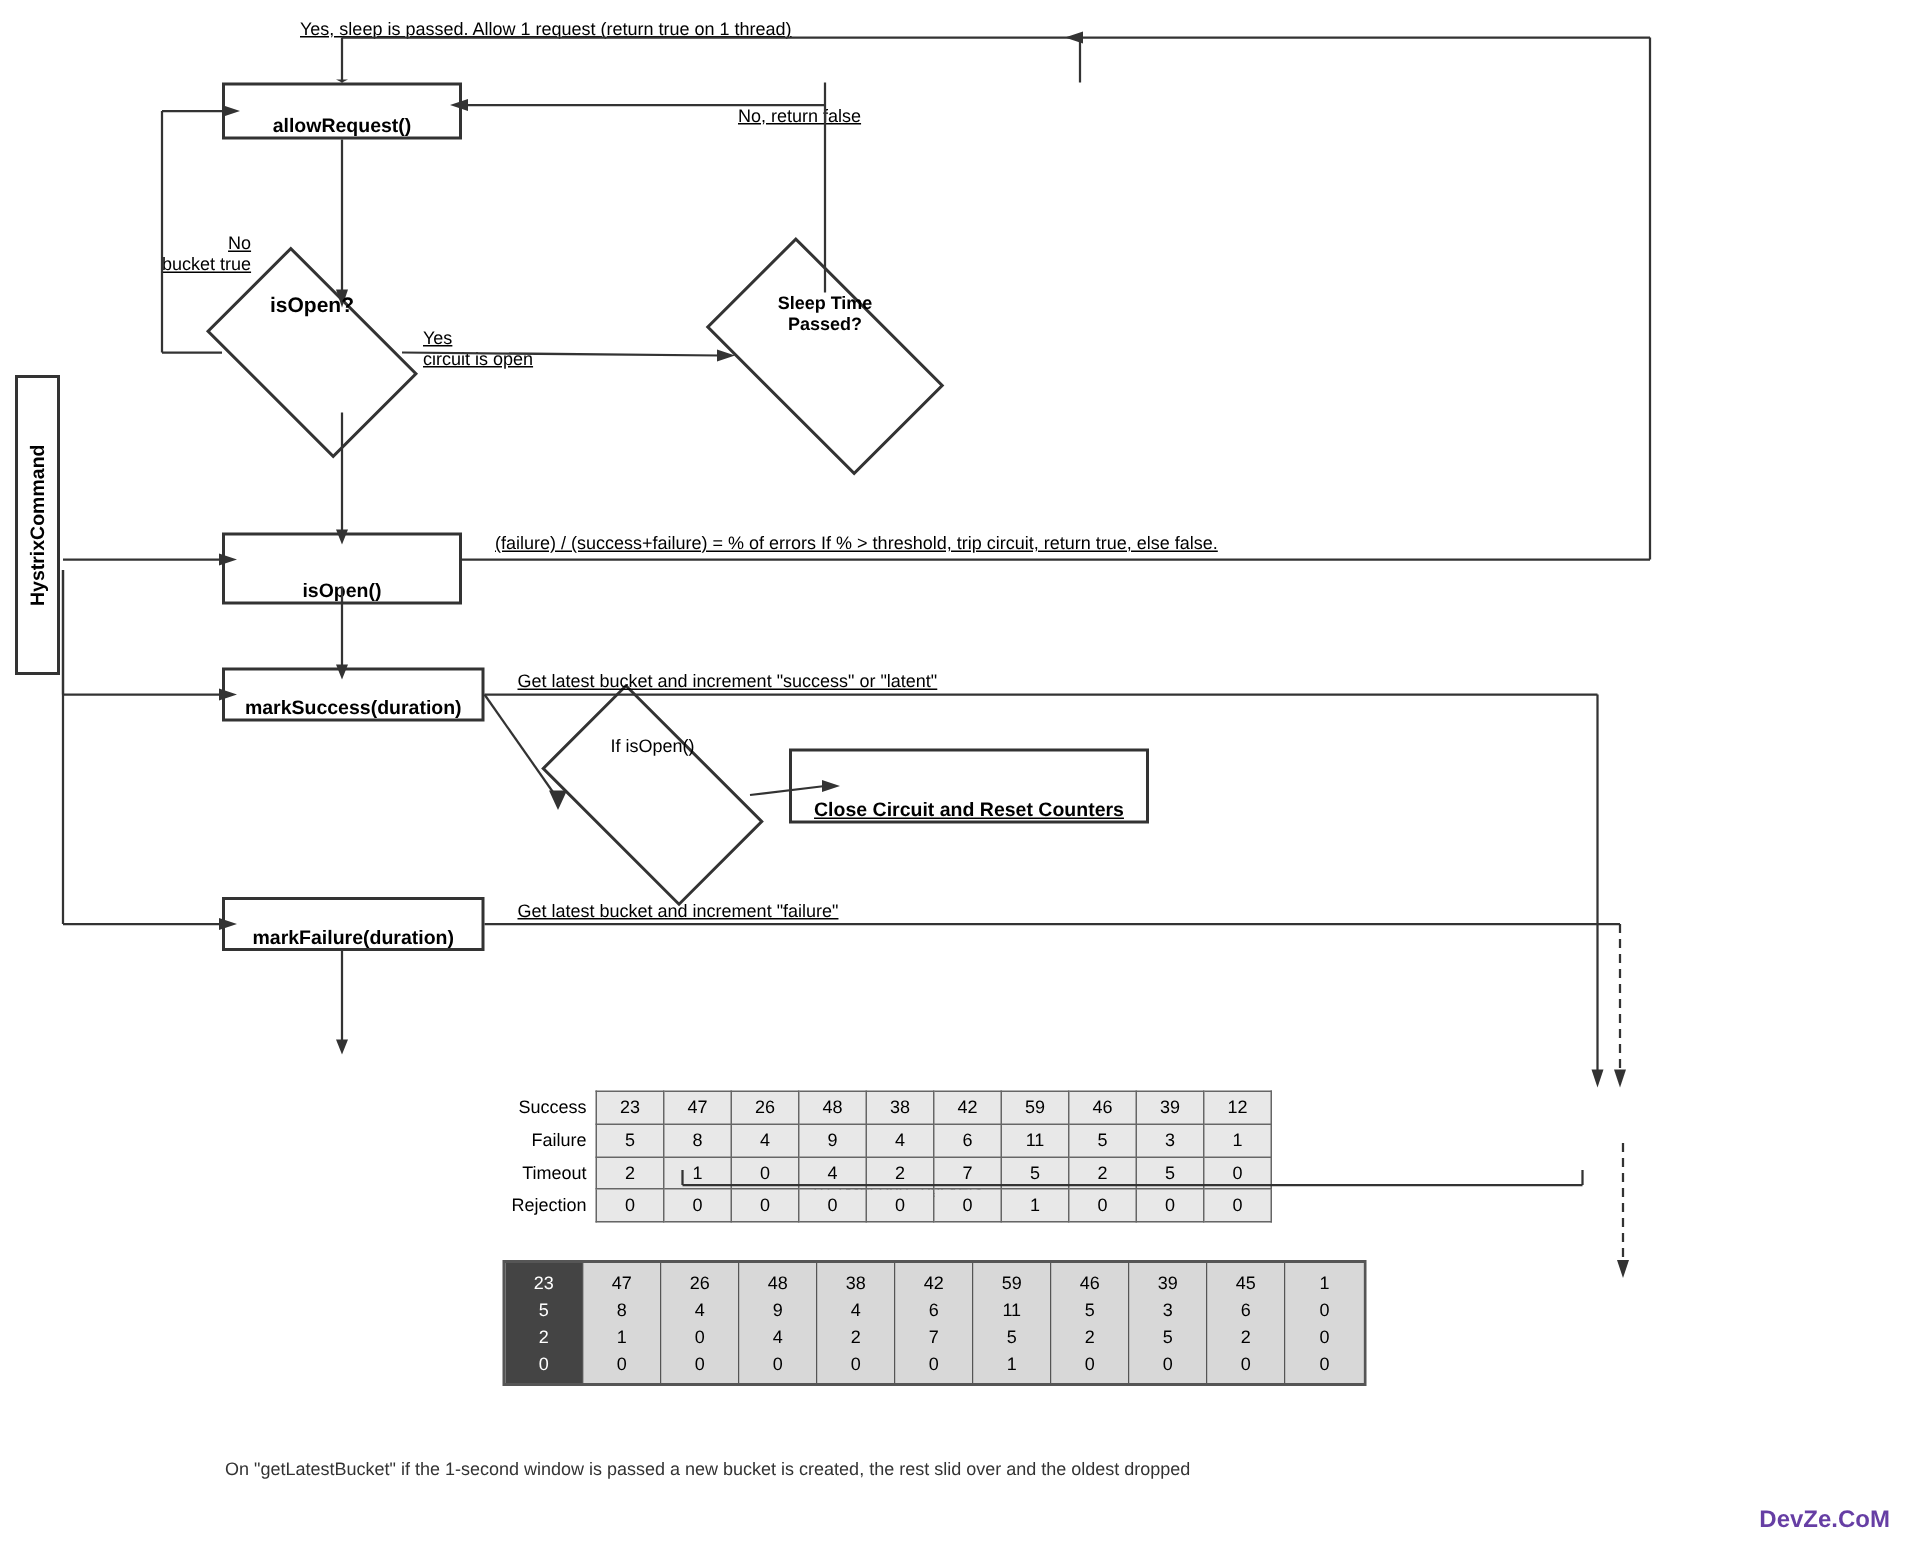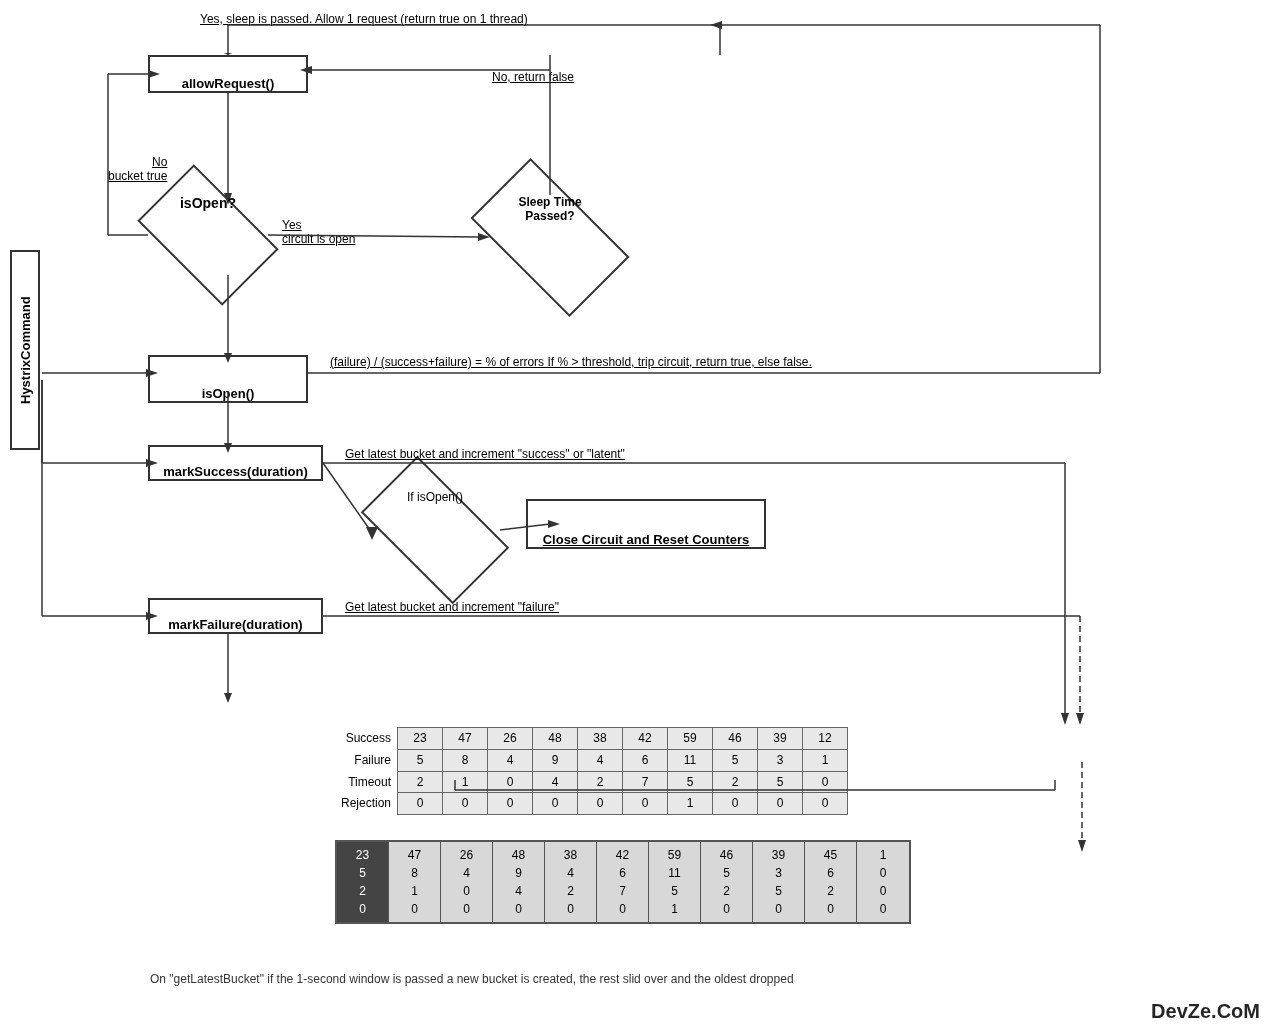--- a/index.html
+++ b/index.html
@@ -142,23 +142,23 @@
       font-size: 12px;
       color: #000000;
       text-decoration: underline;
     }
 
     
     .watermark {
       position: absolute;
       bottom: 10px;
       right: 10px;
-      font-size: 20px;
+      font-size: 16px;
       font-weight: bold;
-      color: #000000;
+      color: #4c1d95;
       opacity: 0.85;
     }
 
     .bottom-note {
       position: absolute;
       font-size: 12px;
       color: #333;
     }
   </style>
 </head>

